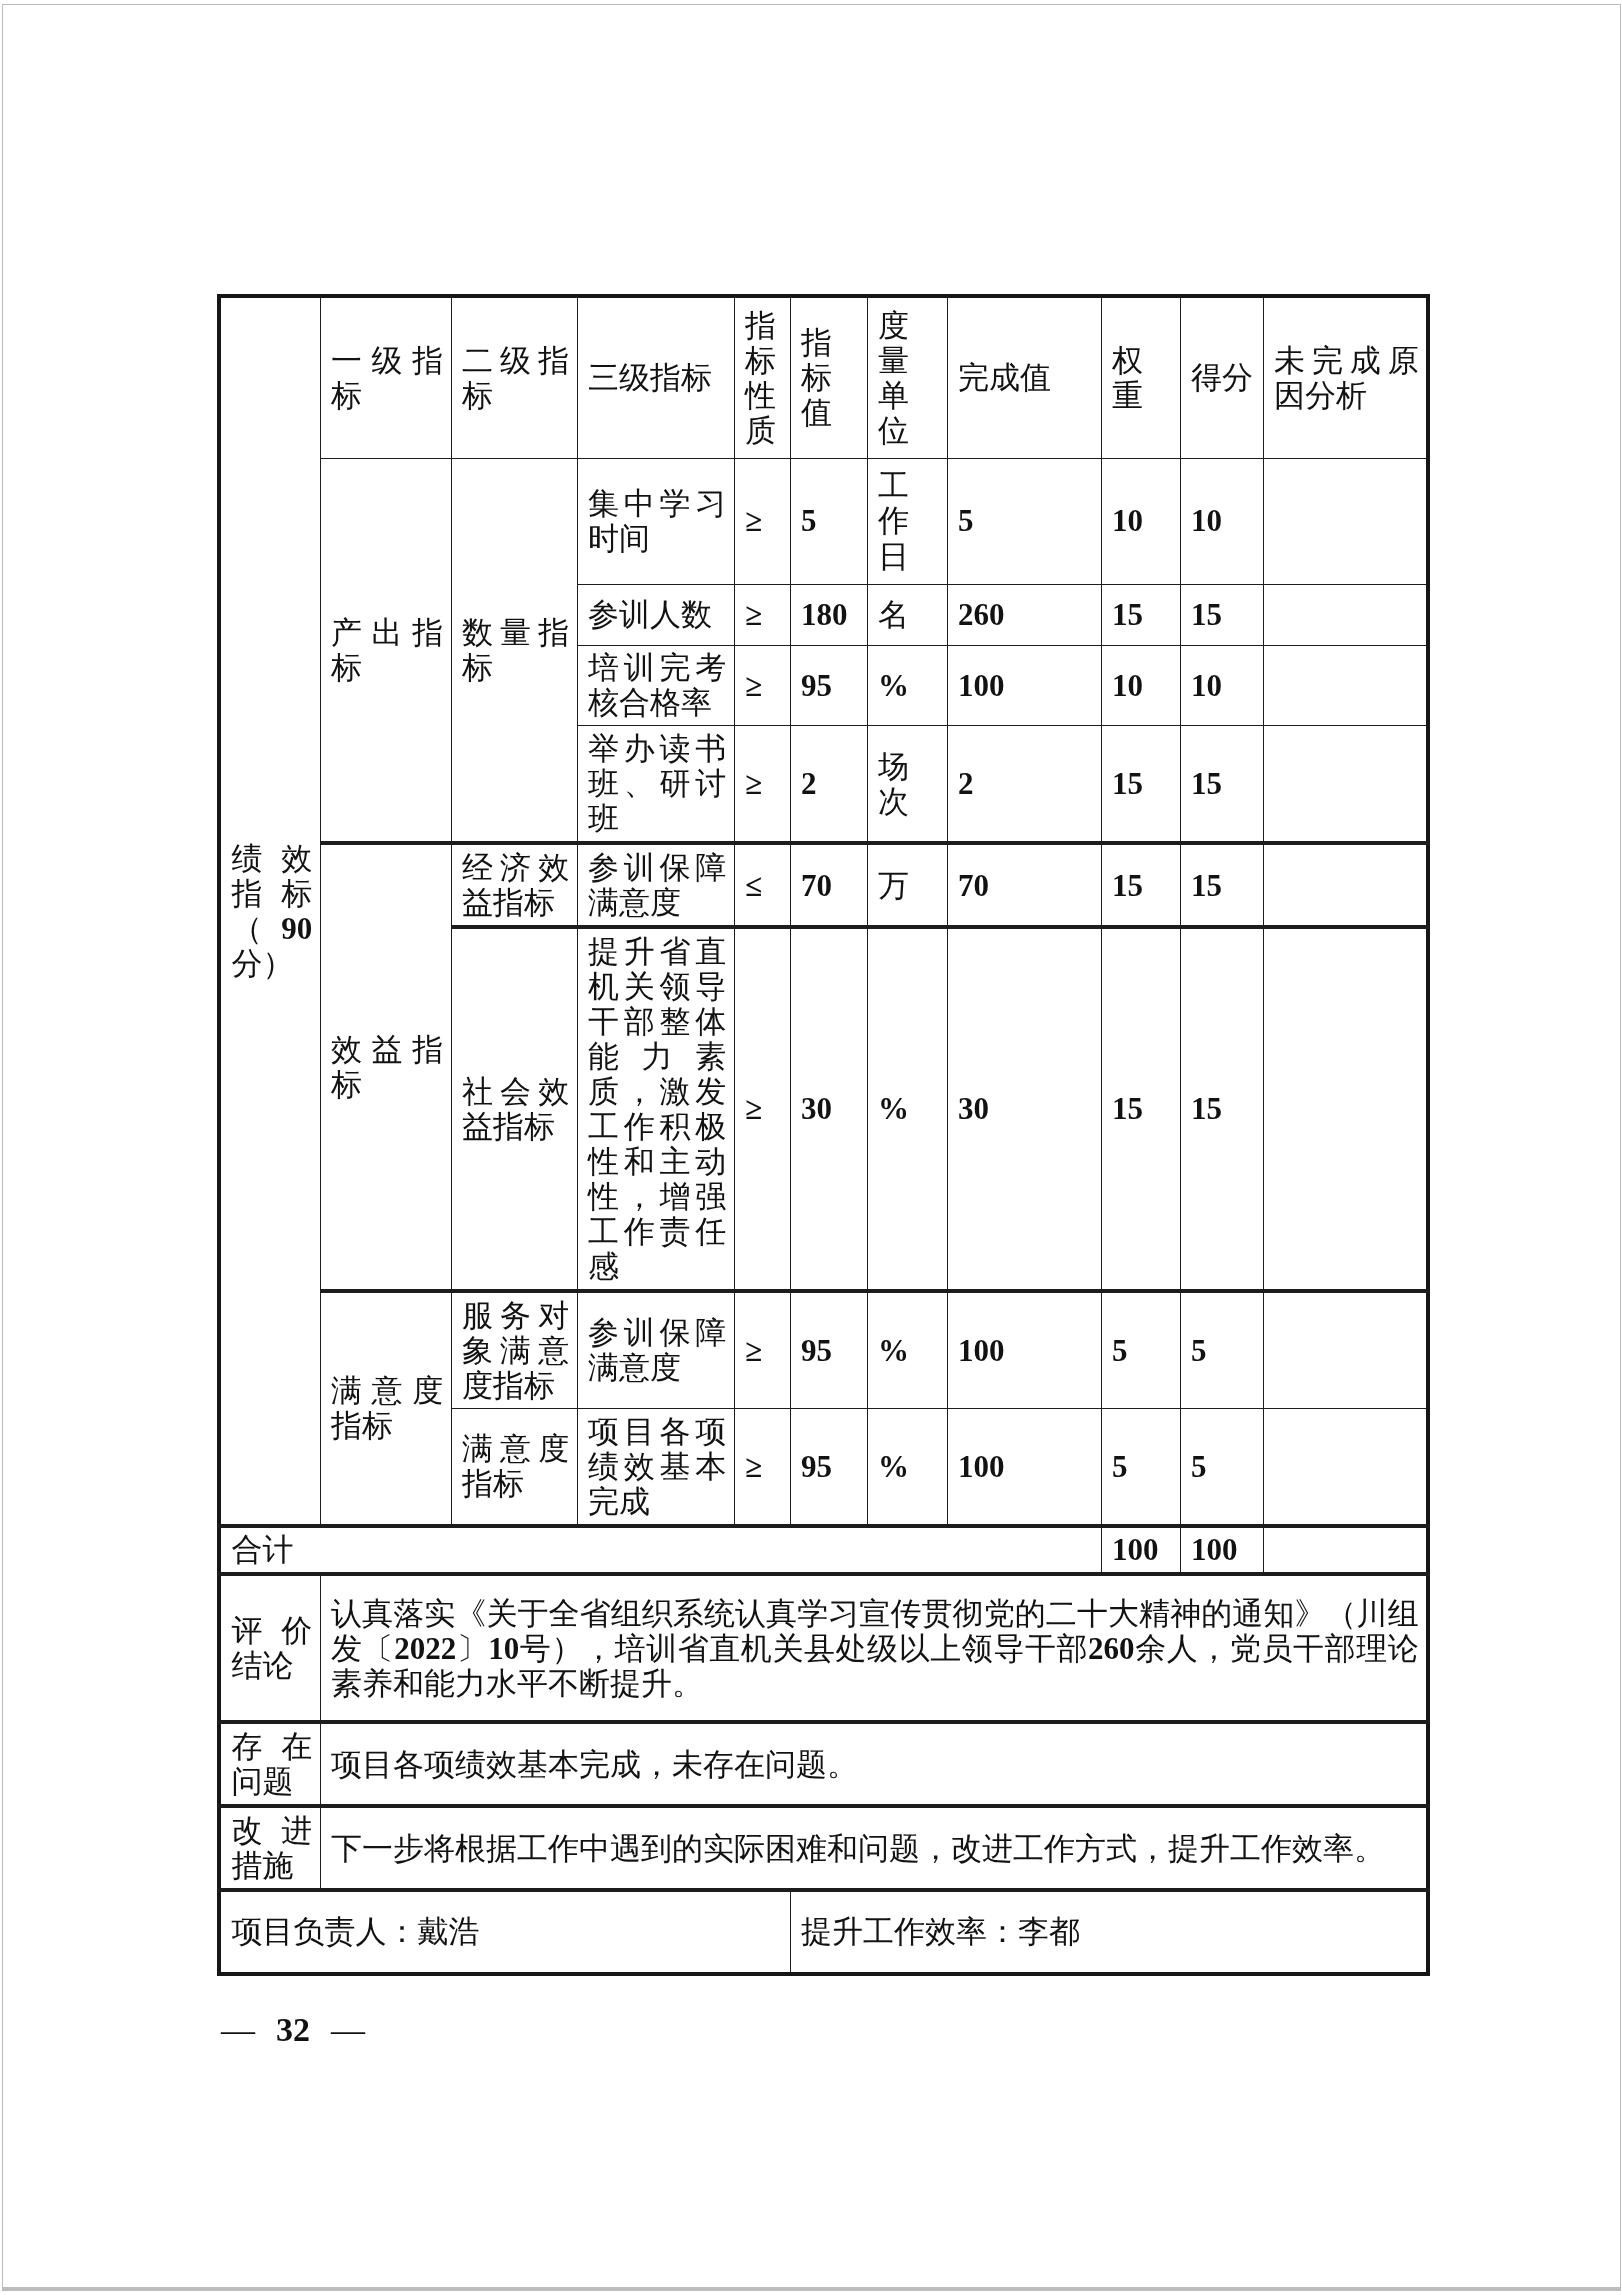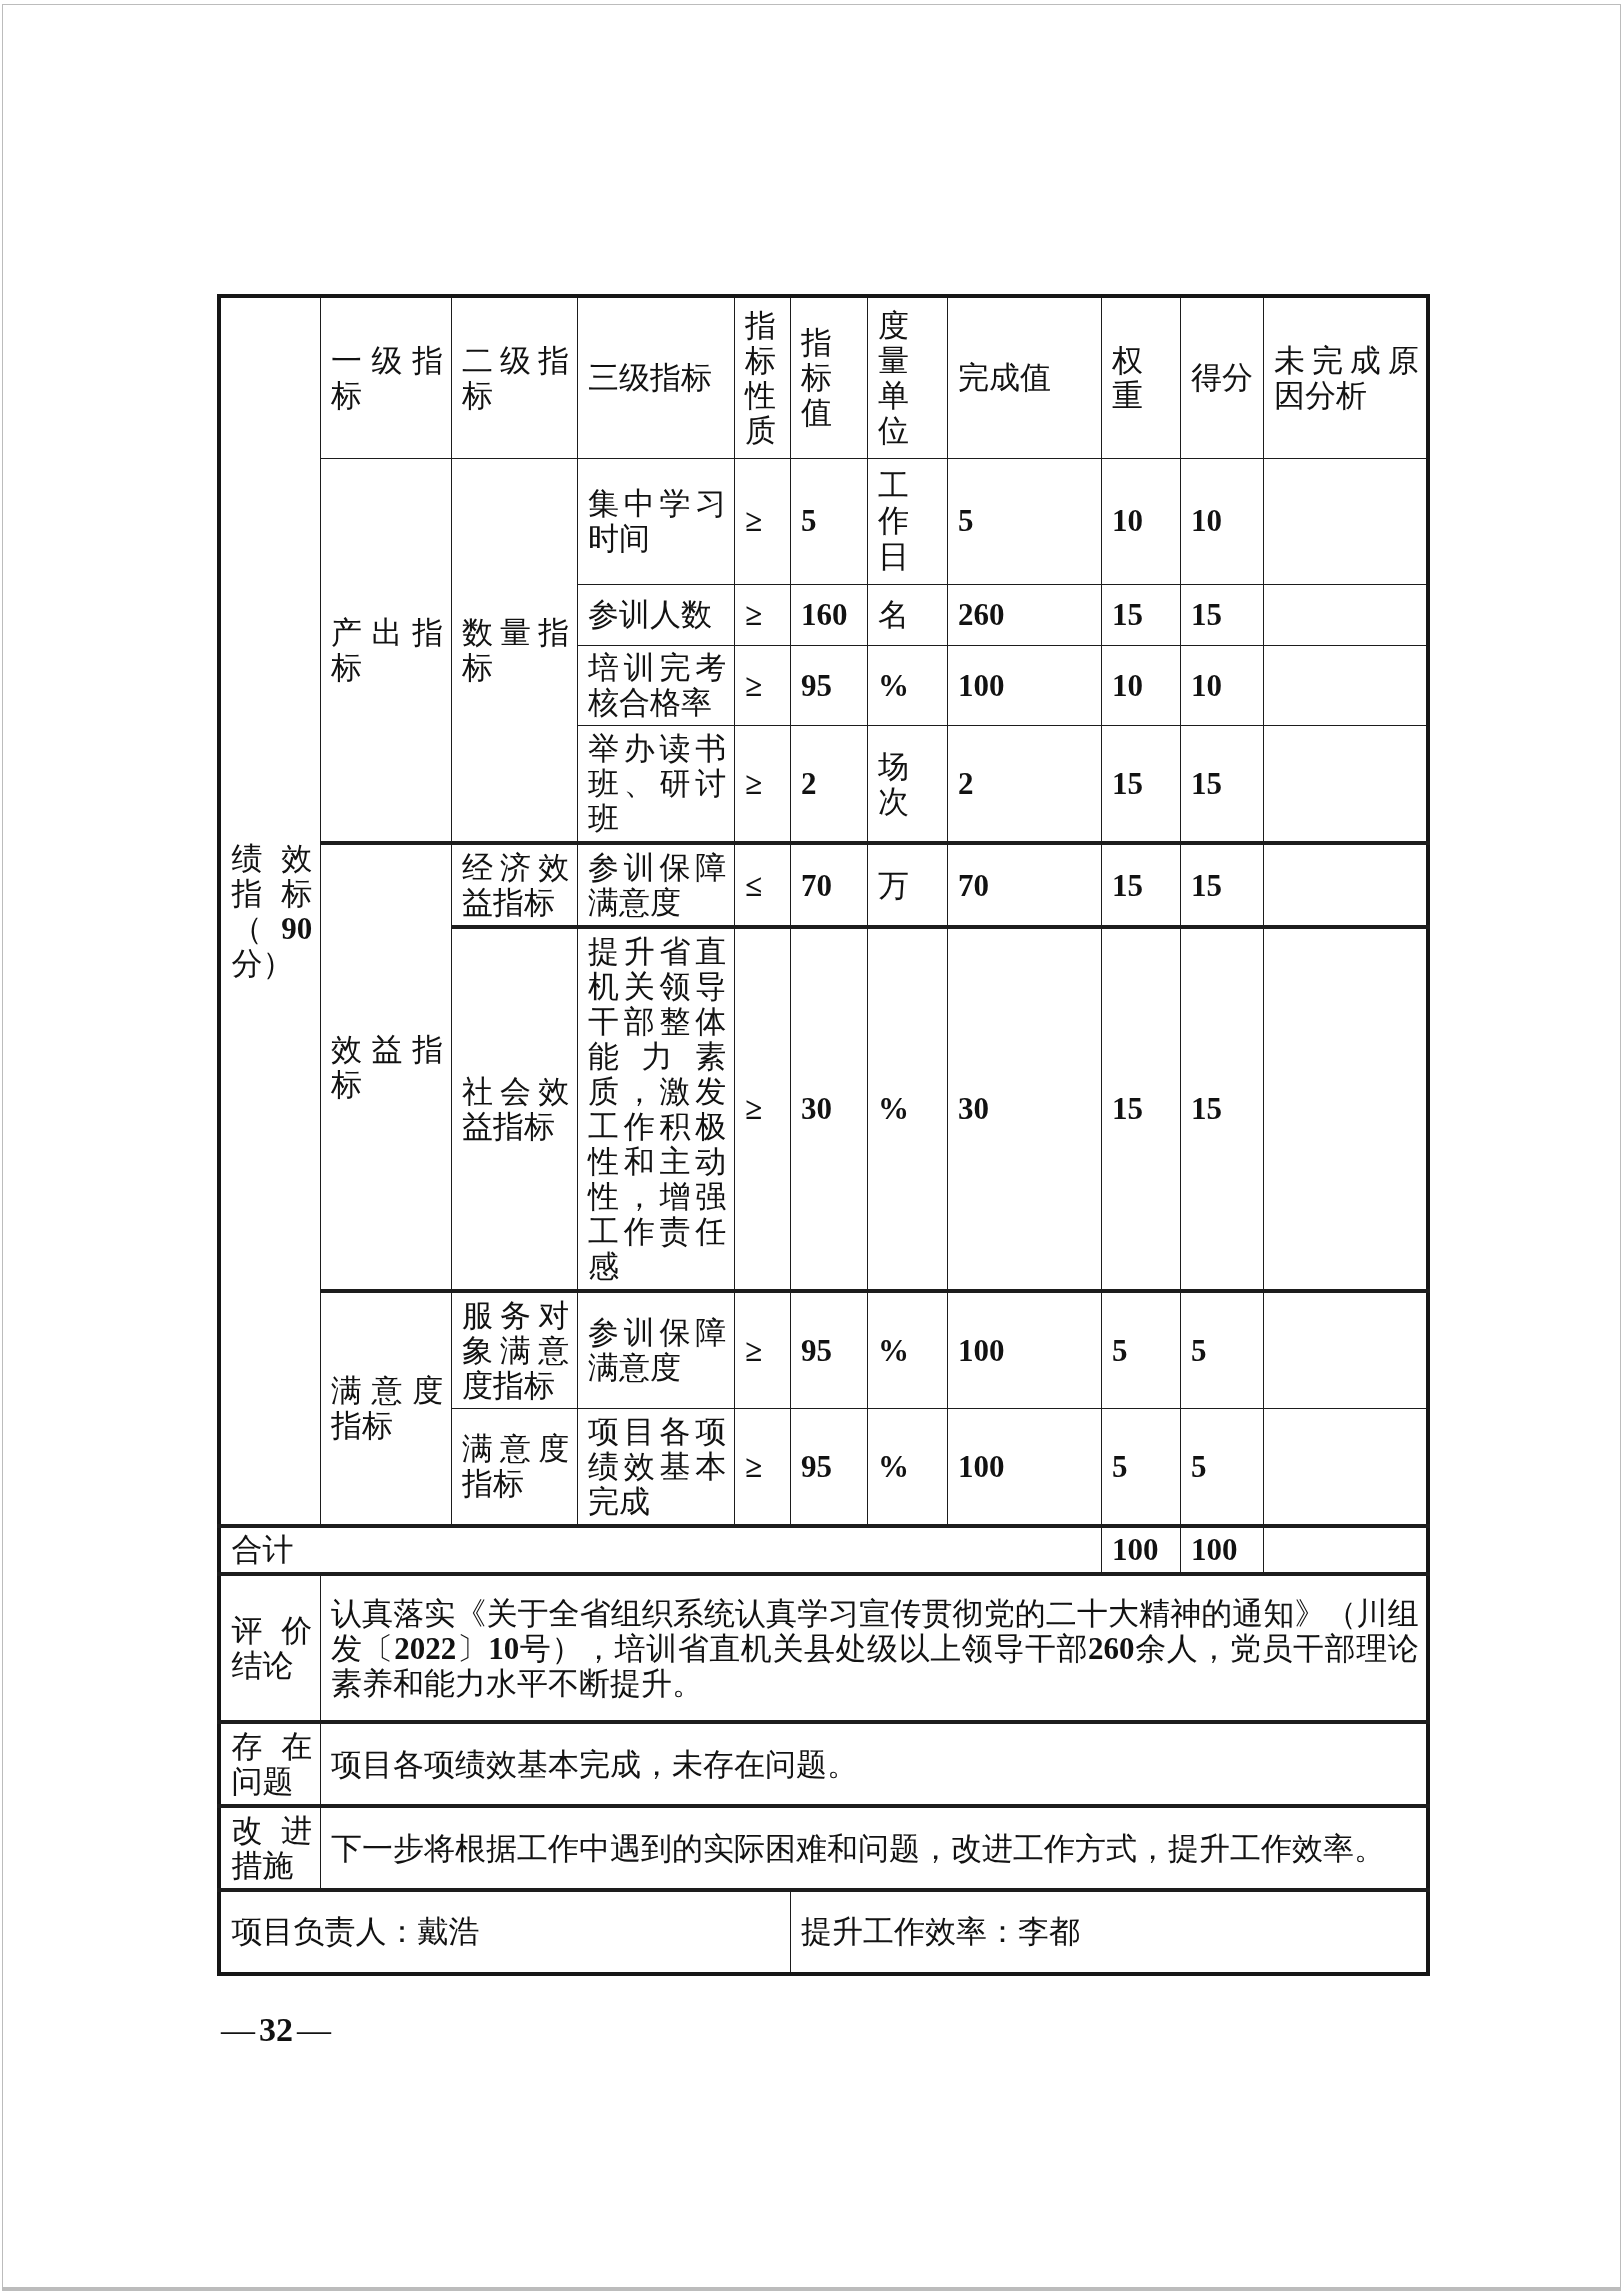--- a/index.html
+++ b/index.html
@@ -61,21 +61,21 @@
     text-align:justify;
     text-justify:inter-character;
   }
   td.sig-cell{padding-left:16px;font-size:31px;}
   .page-number{
     position:absolute;left:221px;top:2011px;
     font-size:34px;
     color:#111;
     white-space:nowrap;
   }
-  .page-number .pn-num{font-weight:bold;margin:0 4px;text-align:right;}
+  .page-number .pn-num{font-weight:bold;margin:0 21px;text-align:right;}
 </style>
 </head>
 <body>
 
 <div class="page">
   <div class="scan-frame"></div>
 
   <table class="perf-table">
     <colgroup>
       <col style="width:101px">
@@ -117,21 +117,21 @@
       <td class="jc">工作日</td>
       <td class="num">5</td>
       <td class="num">10</td>
       <td class="num">10</td>
       <td></td>
     </tr>
 
     <tr class="tr-r2">
       <td class="jc">参训人数</td>
       <td class="num">≥</td>
-      <td class="num">160</td>
+      <td class="num">180</td>
       <td class="jc">名</td>
       <td class="num">260</td>
       <td class="num">15</td>
       <td class="num">15</td>
       <td></td>
     </tr>
 
     <tr class="tr-r3">
       <td class="jc">培训完考核合格率</td>
       <td class="num">≥</td>

